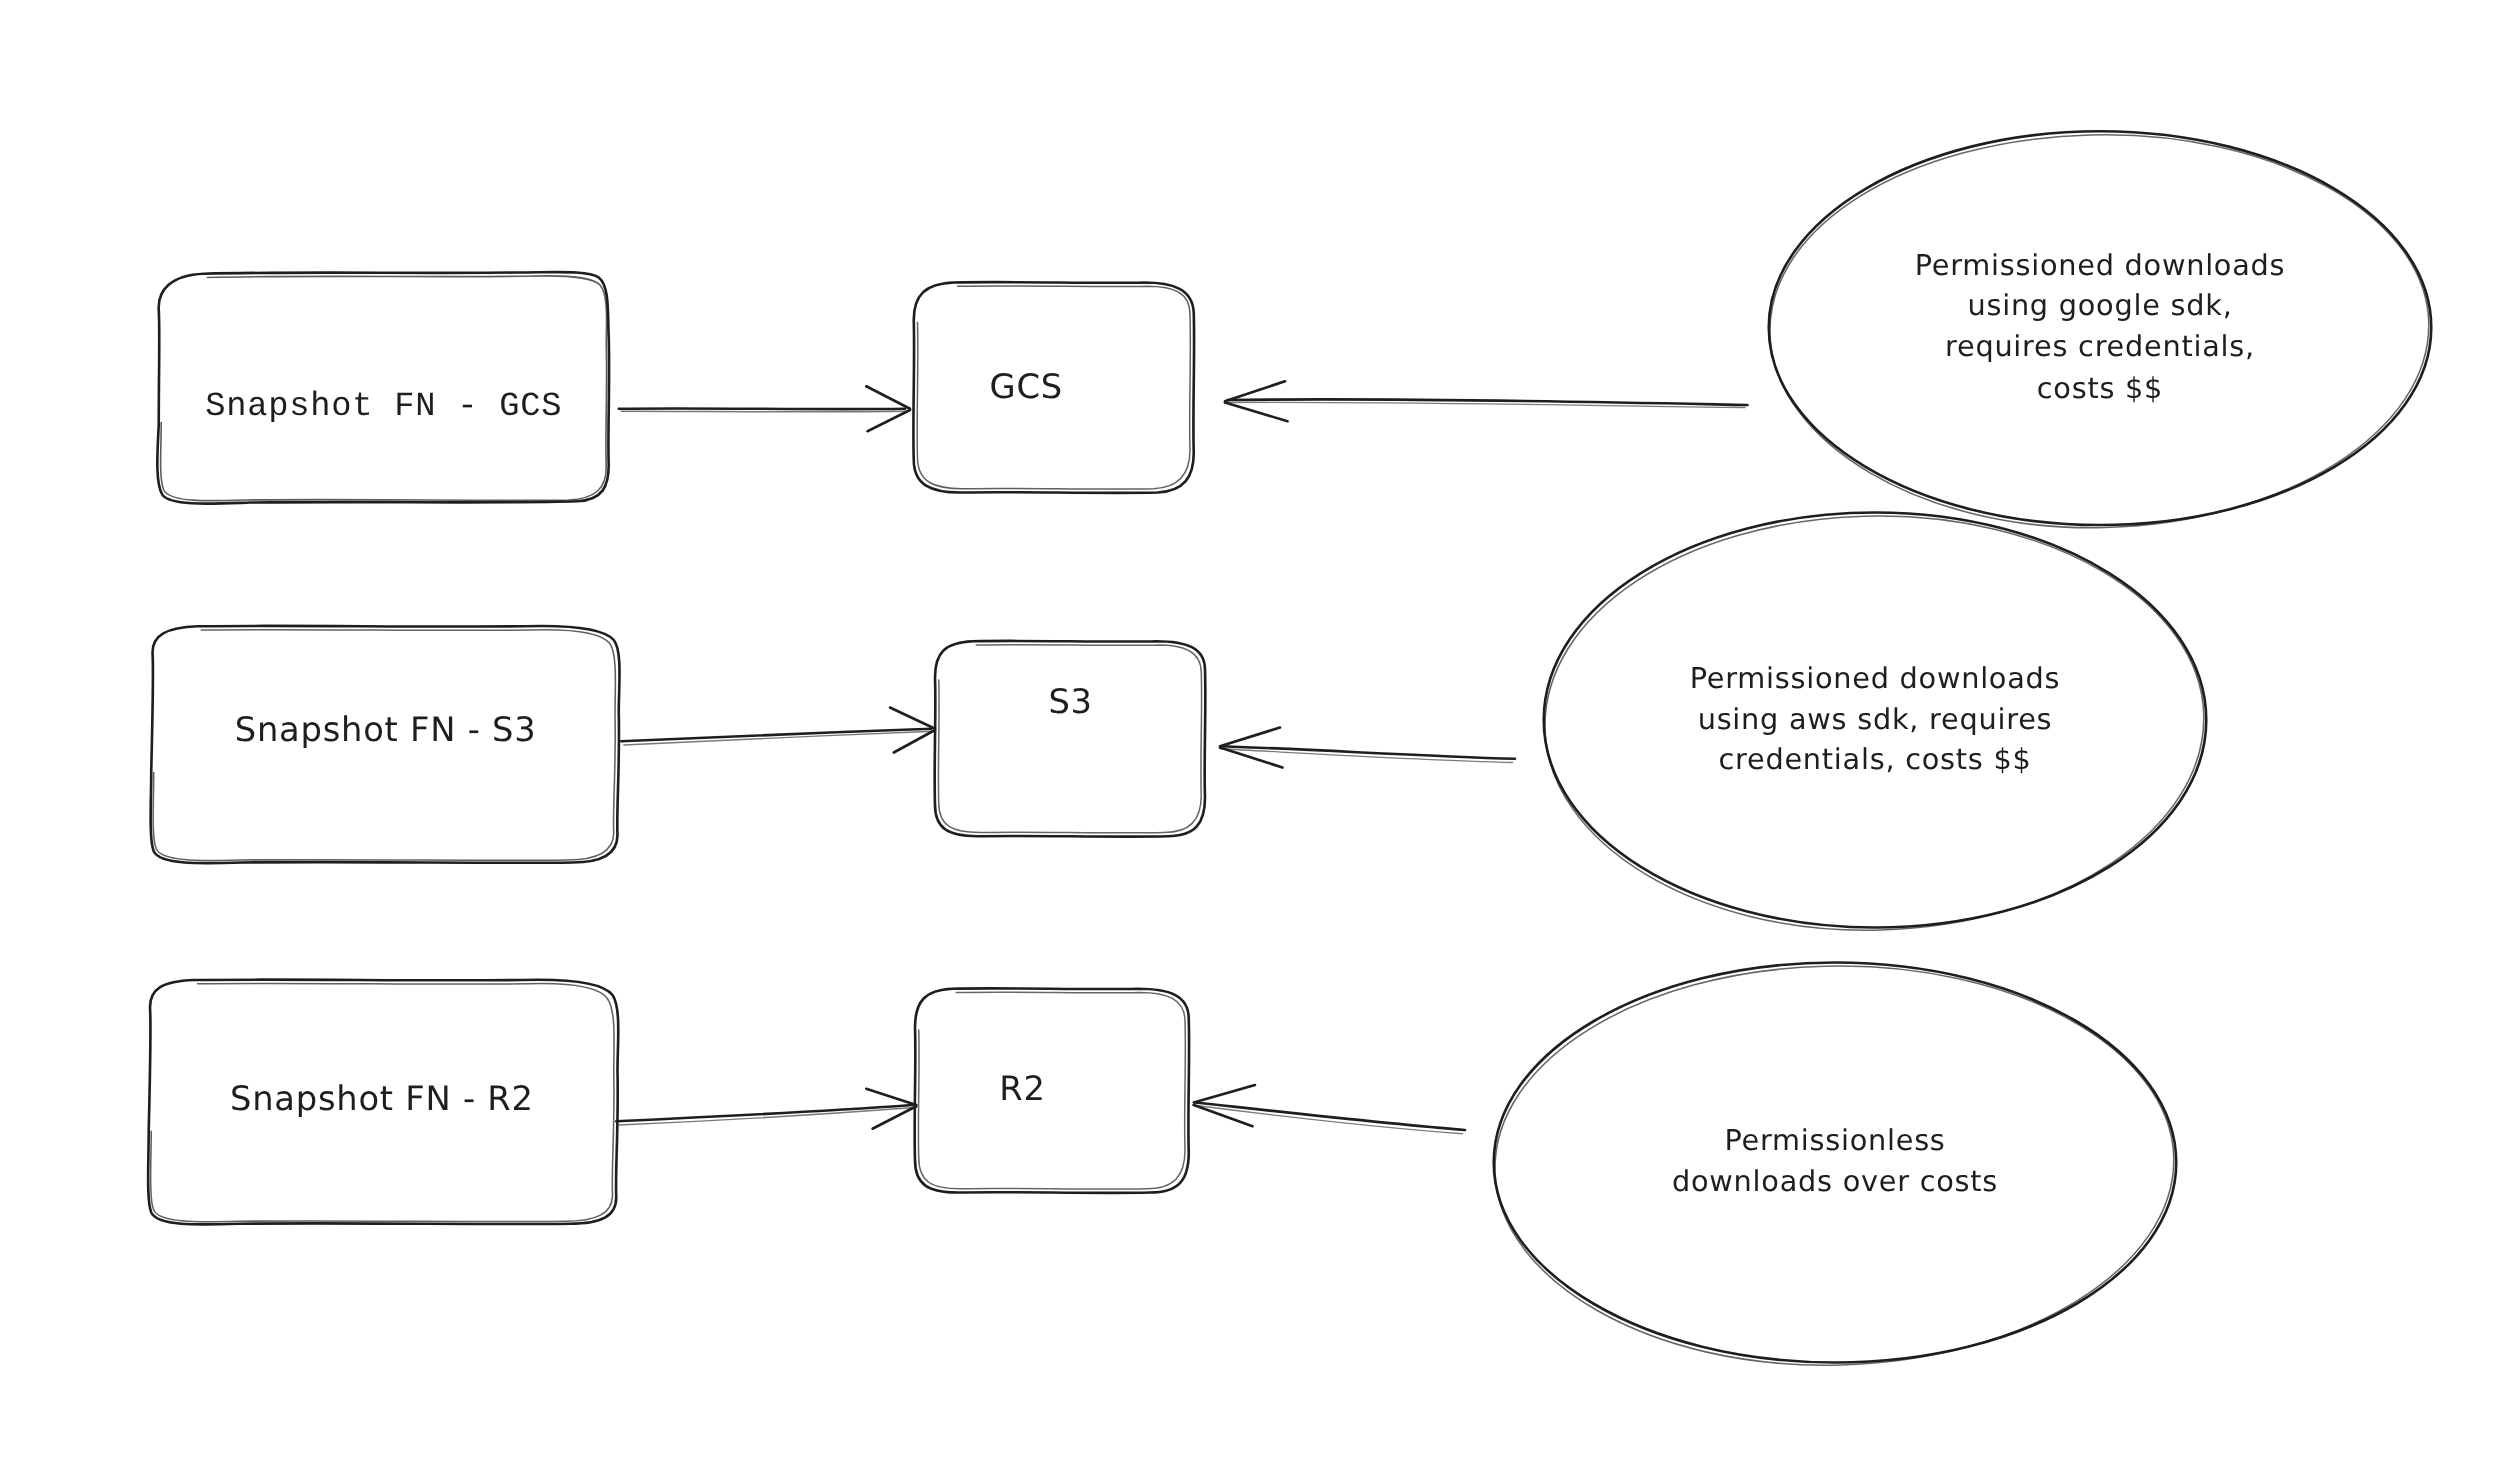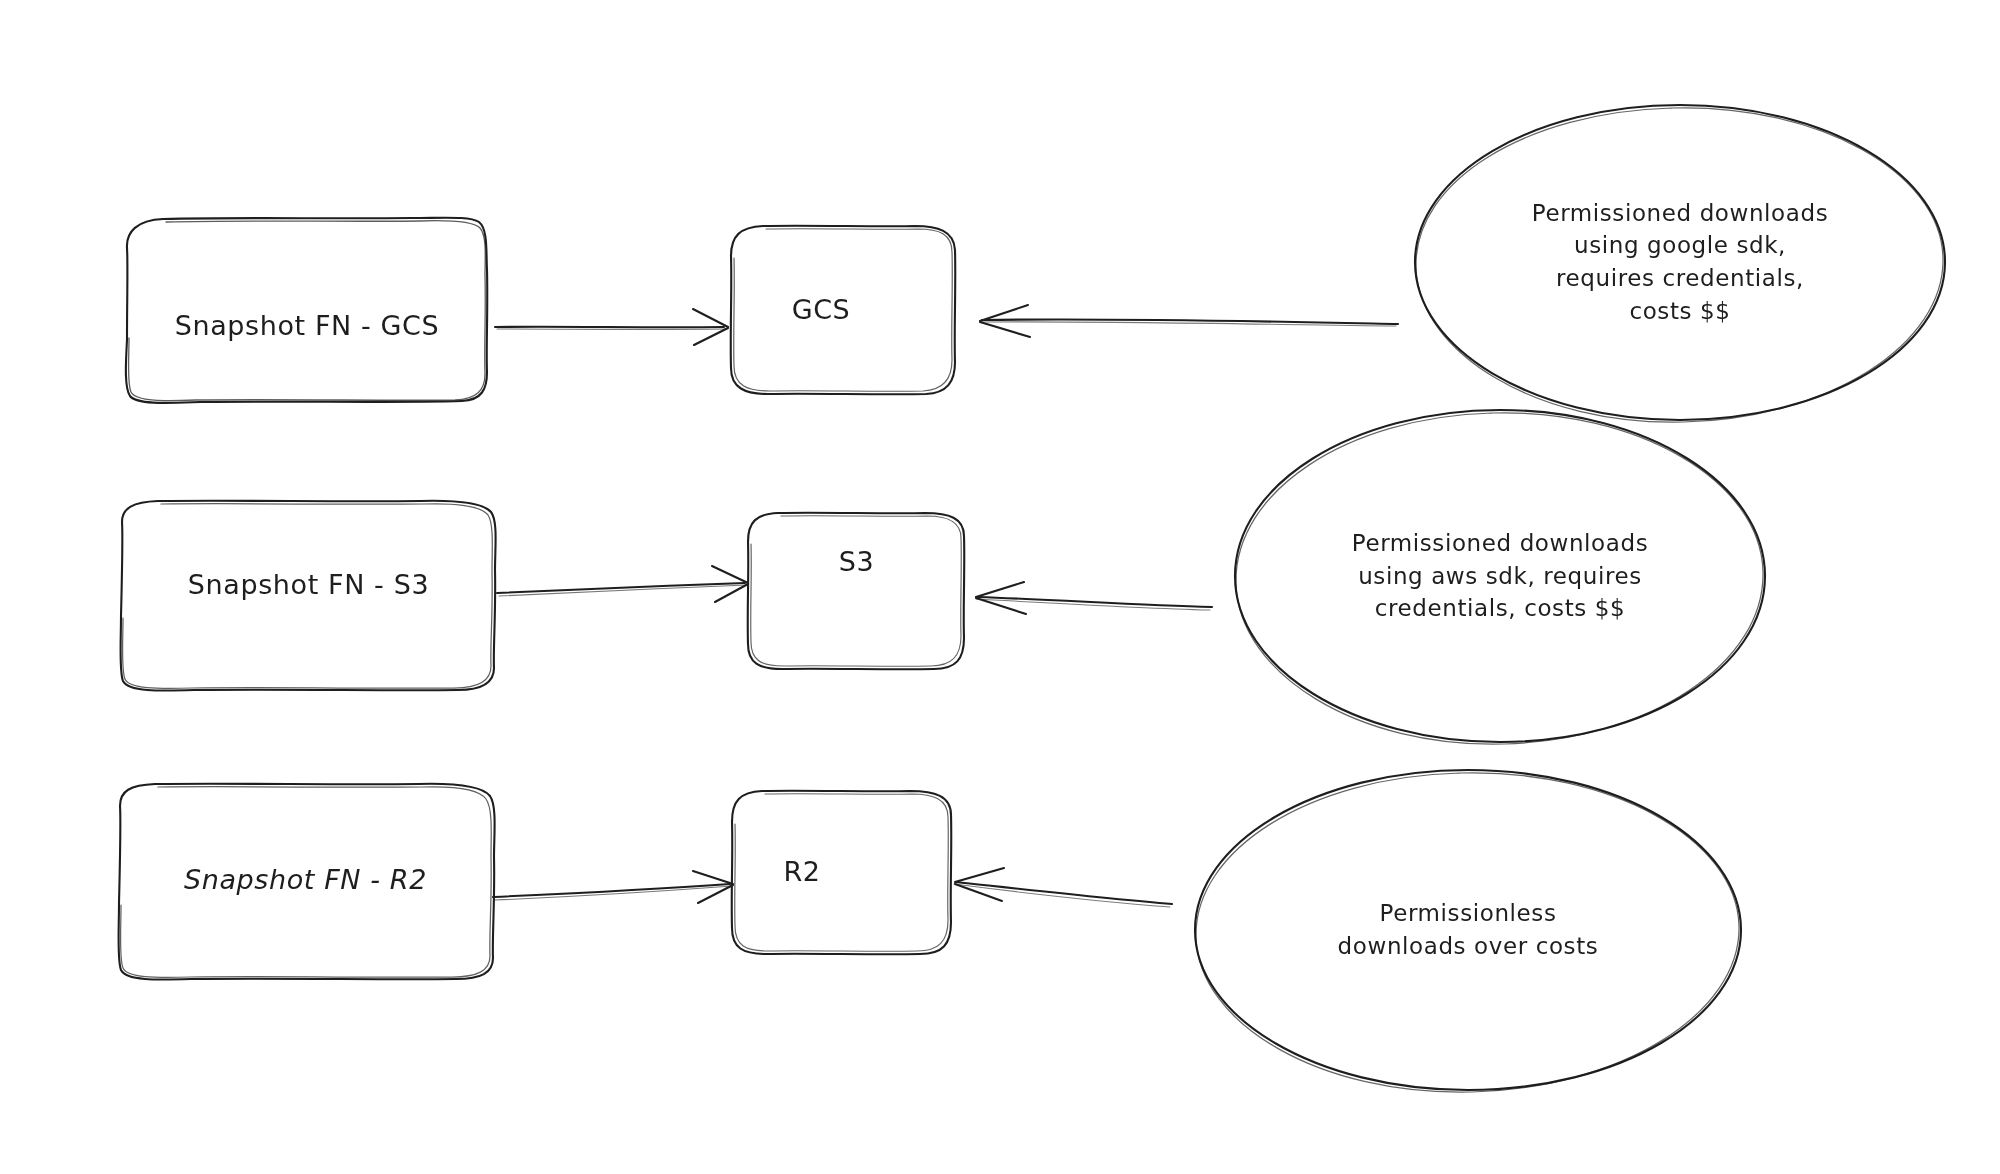--- a/index.html
+++ b/index.html
@@ -184,37 +184,37 @@
       <g>
         <path d="M1172 904 C 1110 899, 1030 890, 956 882"></path>
         <path d="M1170 907 C 1104 902, 1024 893, 954 884" stroke-width="1.05" opacity="0.58"></path>
         <path d="M1004 868 L 955 882"></path>
         <path d="M1002 901 L 955 884"></path>
       </g>
 
     </g>
   </svg>
 
-  <div class="node-label" style="left:127px; top:218px; width:360px; height:217px;">Snapshot FN - GCS</div>
+  <div class="node-label" style="left:127px; top:218px; width:360px; height:217px;font-family:Liberation Mono, monospace;">Snapshot FN - GCS</div>
 
   <div class="node-label" style="left:731px; top:225px; width:180px; height:170px;">GCS</div>
 
   <div class="note-label" style="left:1415px; top:104px; width:530px; height:316px;">Permissioned downloads
 using google sdk,
 requires credentials,
 costs $$</div>
 
   <div class="node-label" style="left:122px; top:500px; width:373px; height:170px;text-align:center;">Snapshot FN - S3</div>
 
   <div class="node-label" style="left:748px; top:483px; width:217px; height:158px;">S3</div>
 
   <div class="note-label" style="left:1235px; top:410px; width:530px; height:332px;">Permissioned downloads
 using aws sdk, requires
 credentials, costs $$</div>
 
-  <div class="node-label" style="left:118px; top:782px; width:375px; height:196px;font-style:italic;">Snapshot FN - R2</div>
-
-  <div class="node-label" style="left:692px; top:790px; width:220px; height:165px;">R2</div>
+  <div class="node-label" style="left:118px; top:782px; width:375px; height:196px;">Snapshot FN - R2</div>
+
+  <div class="node-label" style="left:708px; top:790px; width:220px; height:165px;">R2</div>
 
   <div class="note-label" style="left:1195px; top:770px; width:546px; height:320px;">Permissionless
 downloads over costs</div>
 
 </div>
 
 </body></html>

